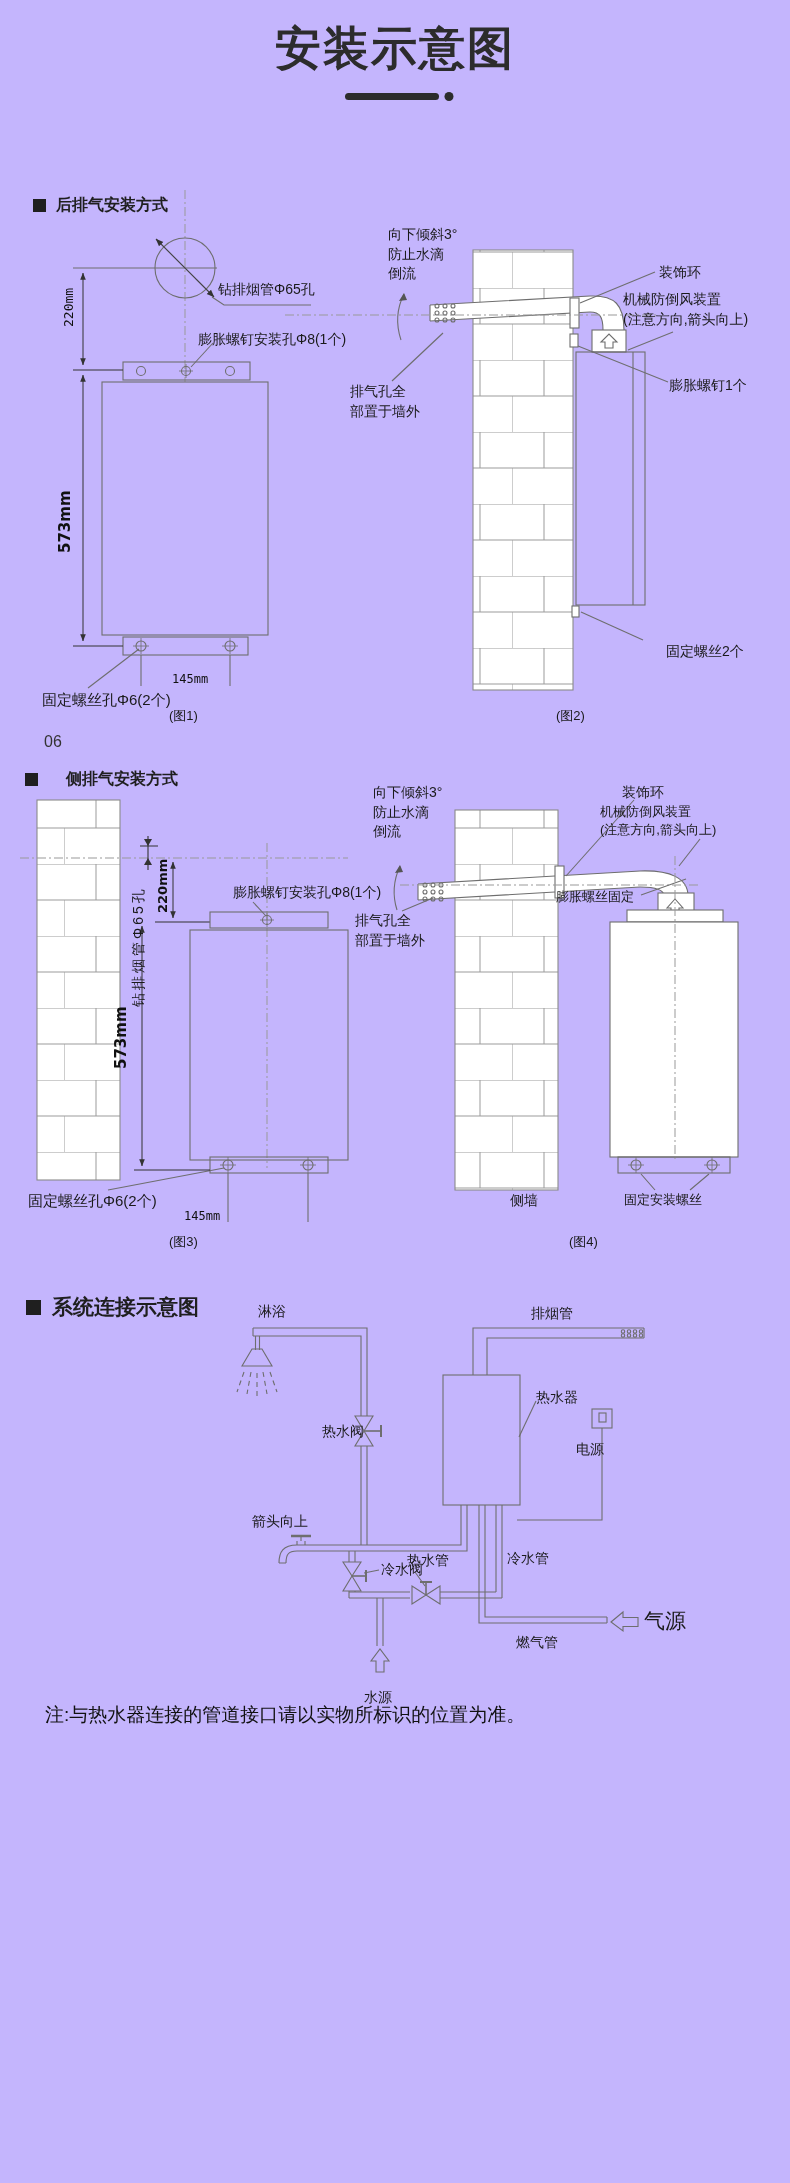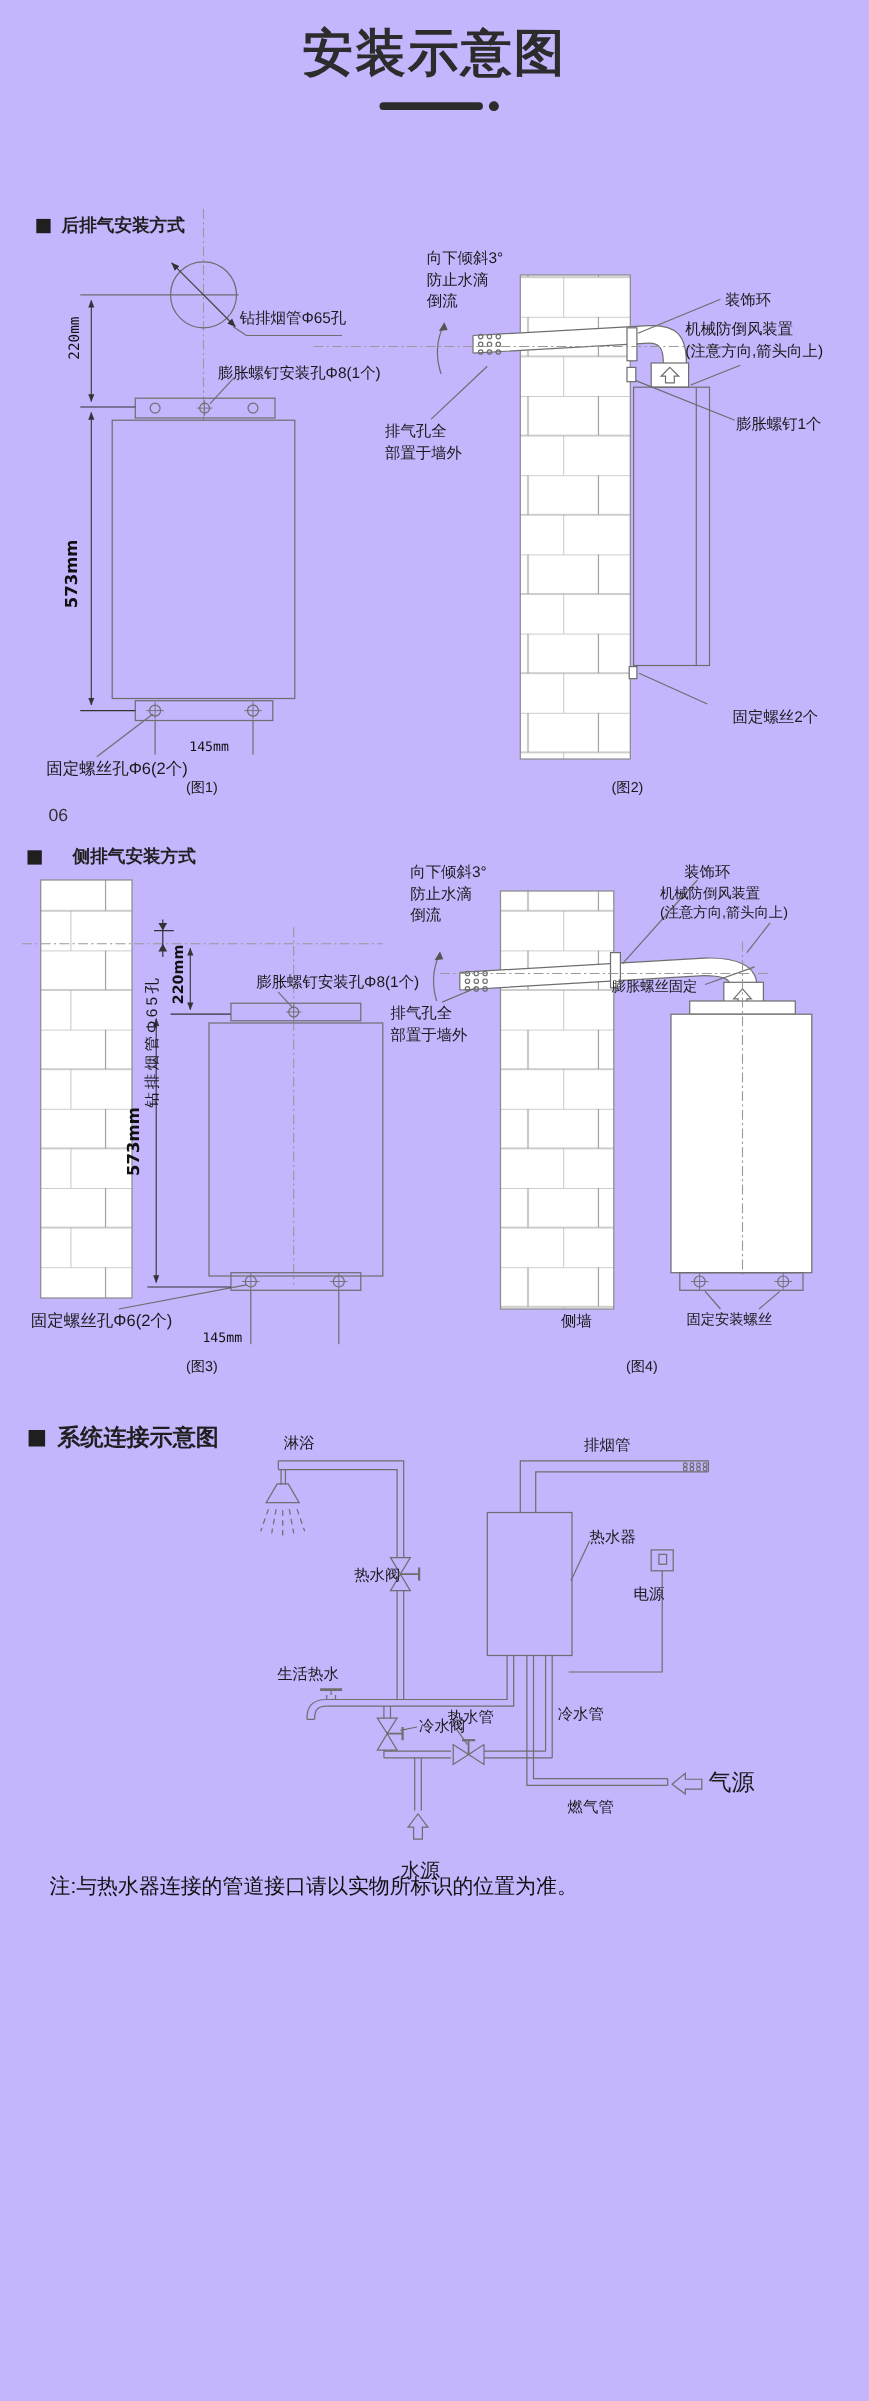--- a/index.html
+++ b/index.html
@@ -278,23 +278,23 @@
 部置于墙外</div>
   <div class="lbl" style="left:510px;top:1191px;">侧墙</div>
   <div class="lbl" style="left:624px;top:1191px;font-size:13px;">固定安装螺丝</div>
   <div class="cap" style="left:569px;top:1233px;">(图4)</div>
 
   <div class="lbl" style="left:258px;top:1302px;">淋浴</div>
   <div class="lbl" style="left:531px;top:1304px;">排烟管</div>
   <div class="lbl" style="left:536px;top:1388px;">热水器</div>
   <div class="lbl" style="left:576px;top:1440px;">电源</div>
   <div class="lbl" style="left:322px;top:1422px;">热水阀</div>
-  <div class="lbl" style="left:252px;top:1512px;">生活热水</div>
+  <div class="lbl" style="left:252px;top:1512px;">箭头向上</div>
   <div class="lbl" style="left:407px;top:1525px;margin-top:26px;">热水管</div>
   <div class="lbl" style="left:507px;top:1549px;">冷水管</div>
   <div class="lbl" style="left:381px;top:1560px;">冷水阀</div>
   <div class="lbl" style="left:644px;top:1606px;font-size:21px;">气源</div>
   <div class="lbl" style="left:516px;top:1633px;">燃气管</div>
-  <div class="lbl" style="left:364px;top:1688px;font-size:18px;">水源</div>
+  <div class="lbl" style="left:364px;top:1688px;font-size:14px;">水源</div>
 
   <div class="note" style="left:45px;top:1702px;">注:与热水器连接的管道接口请以实物所标识的位置为准。</div>
 
 </div>
 
 </body></html>

